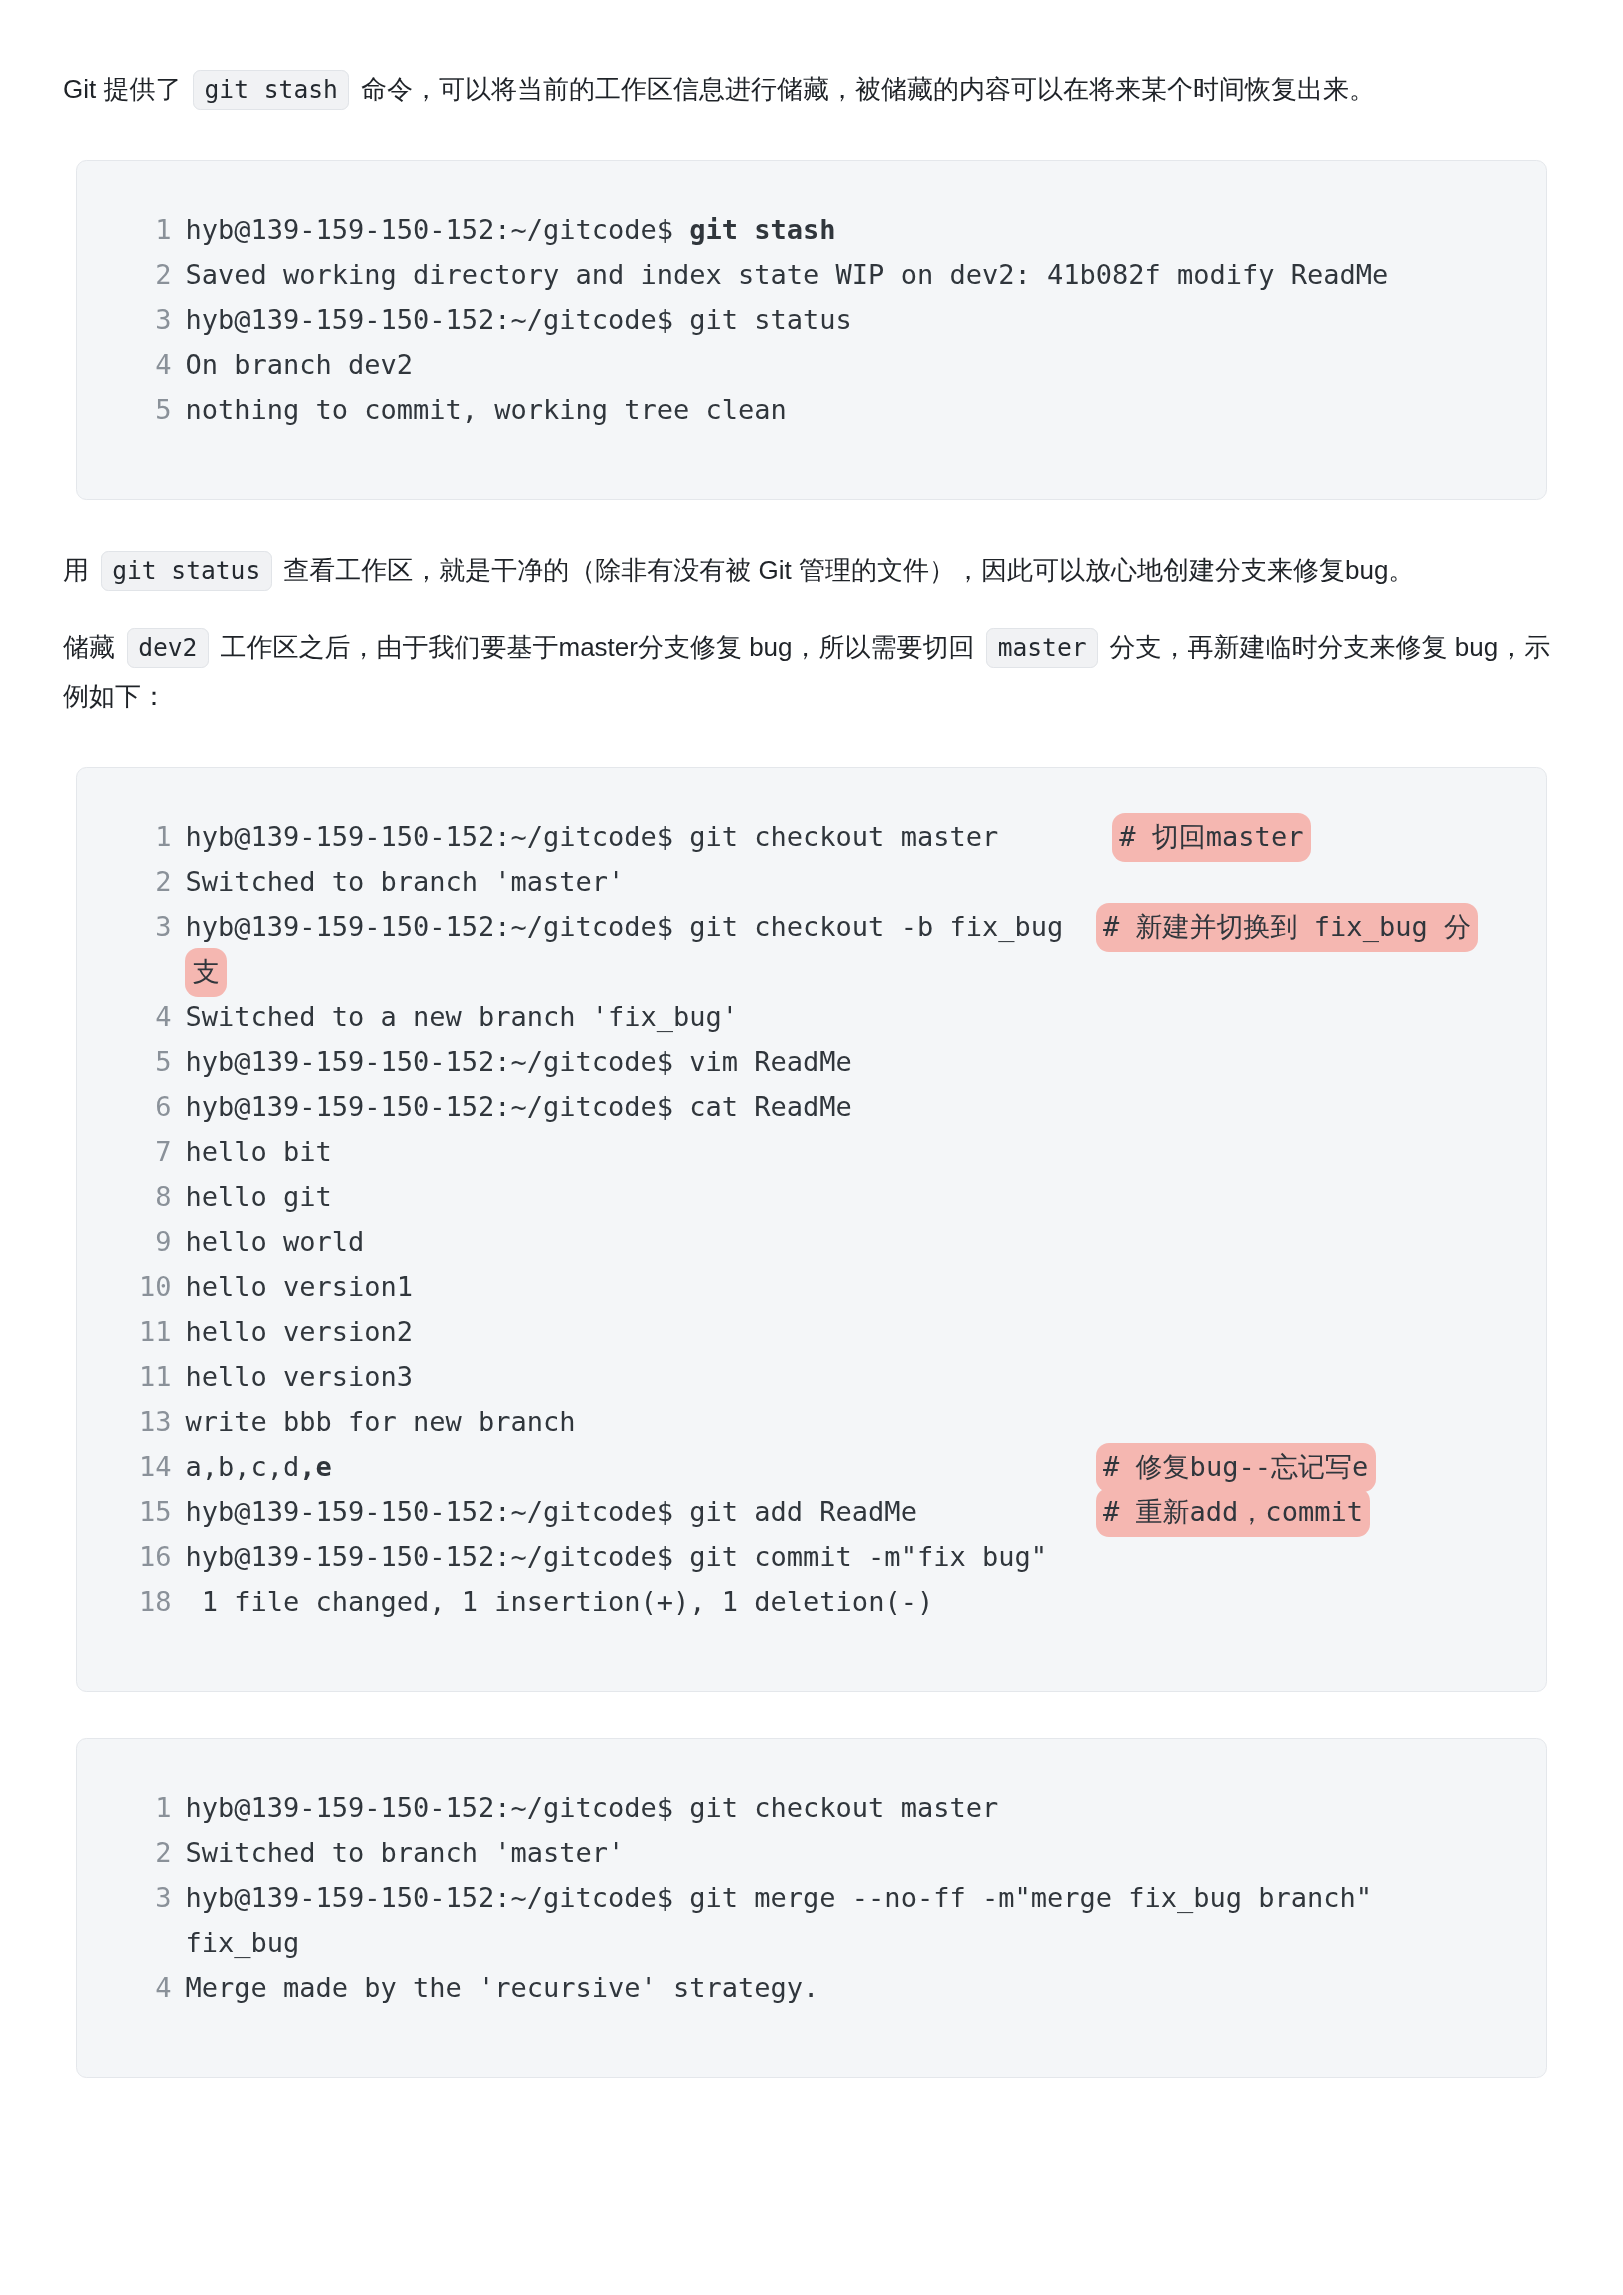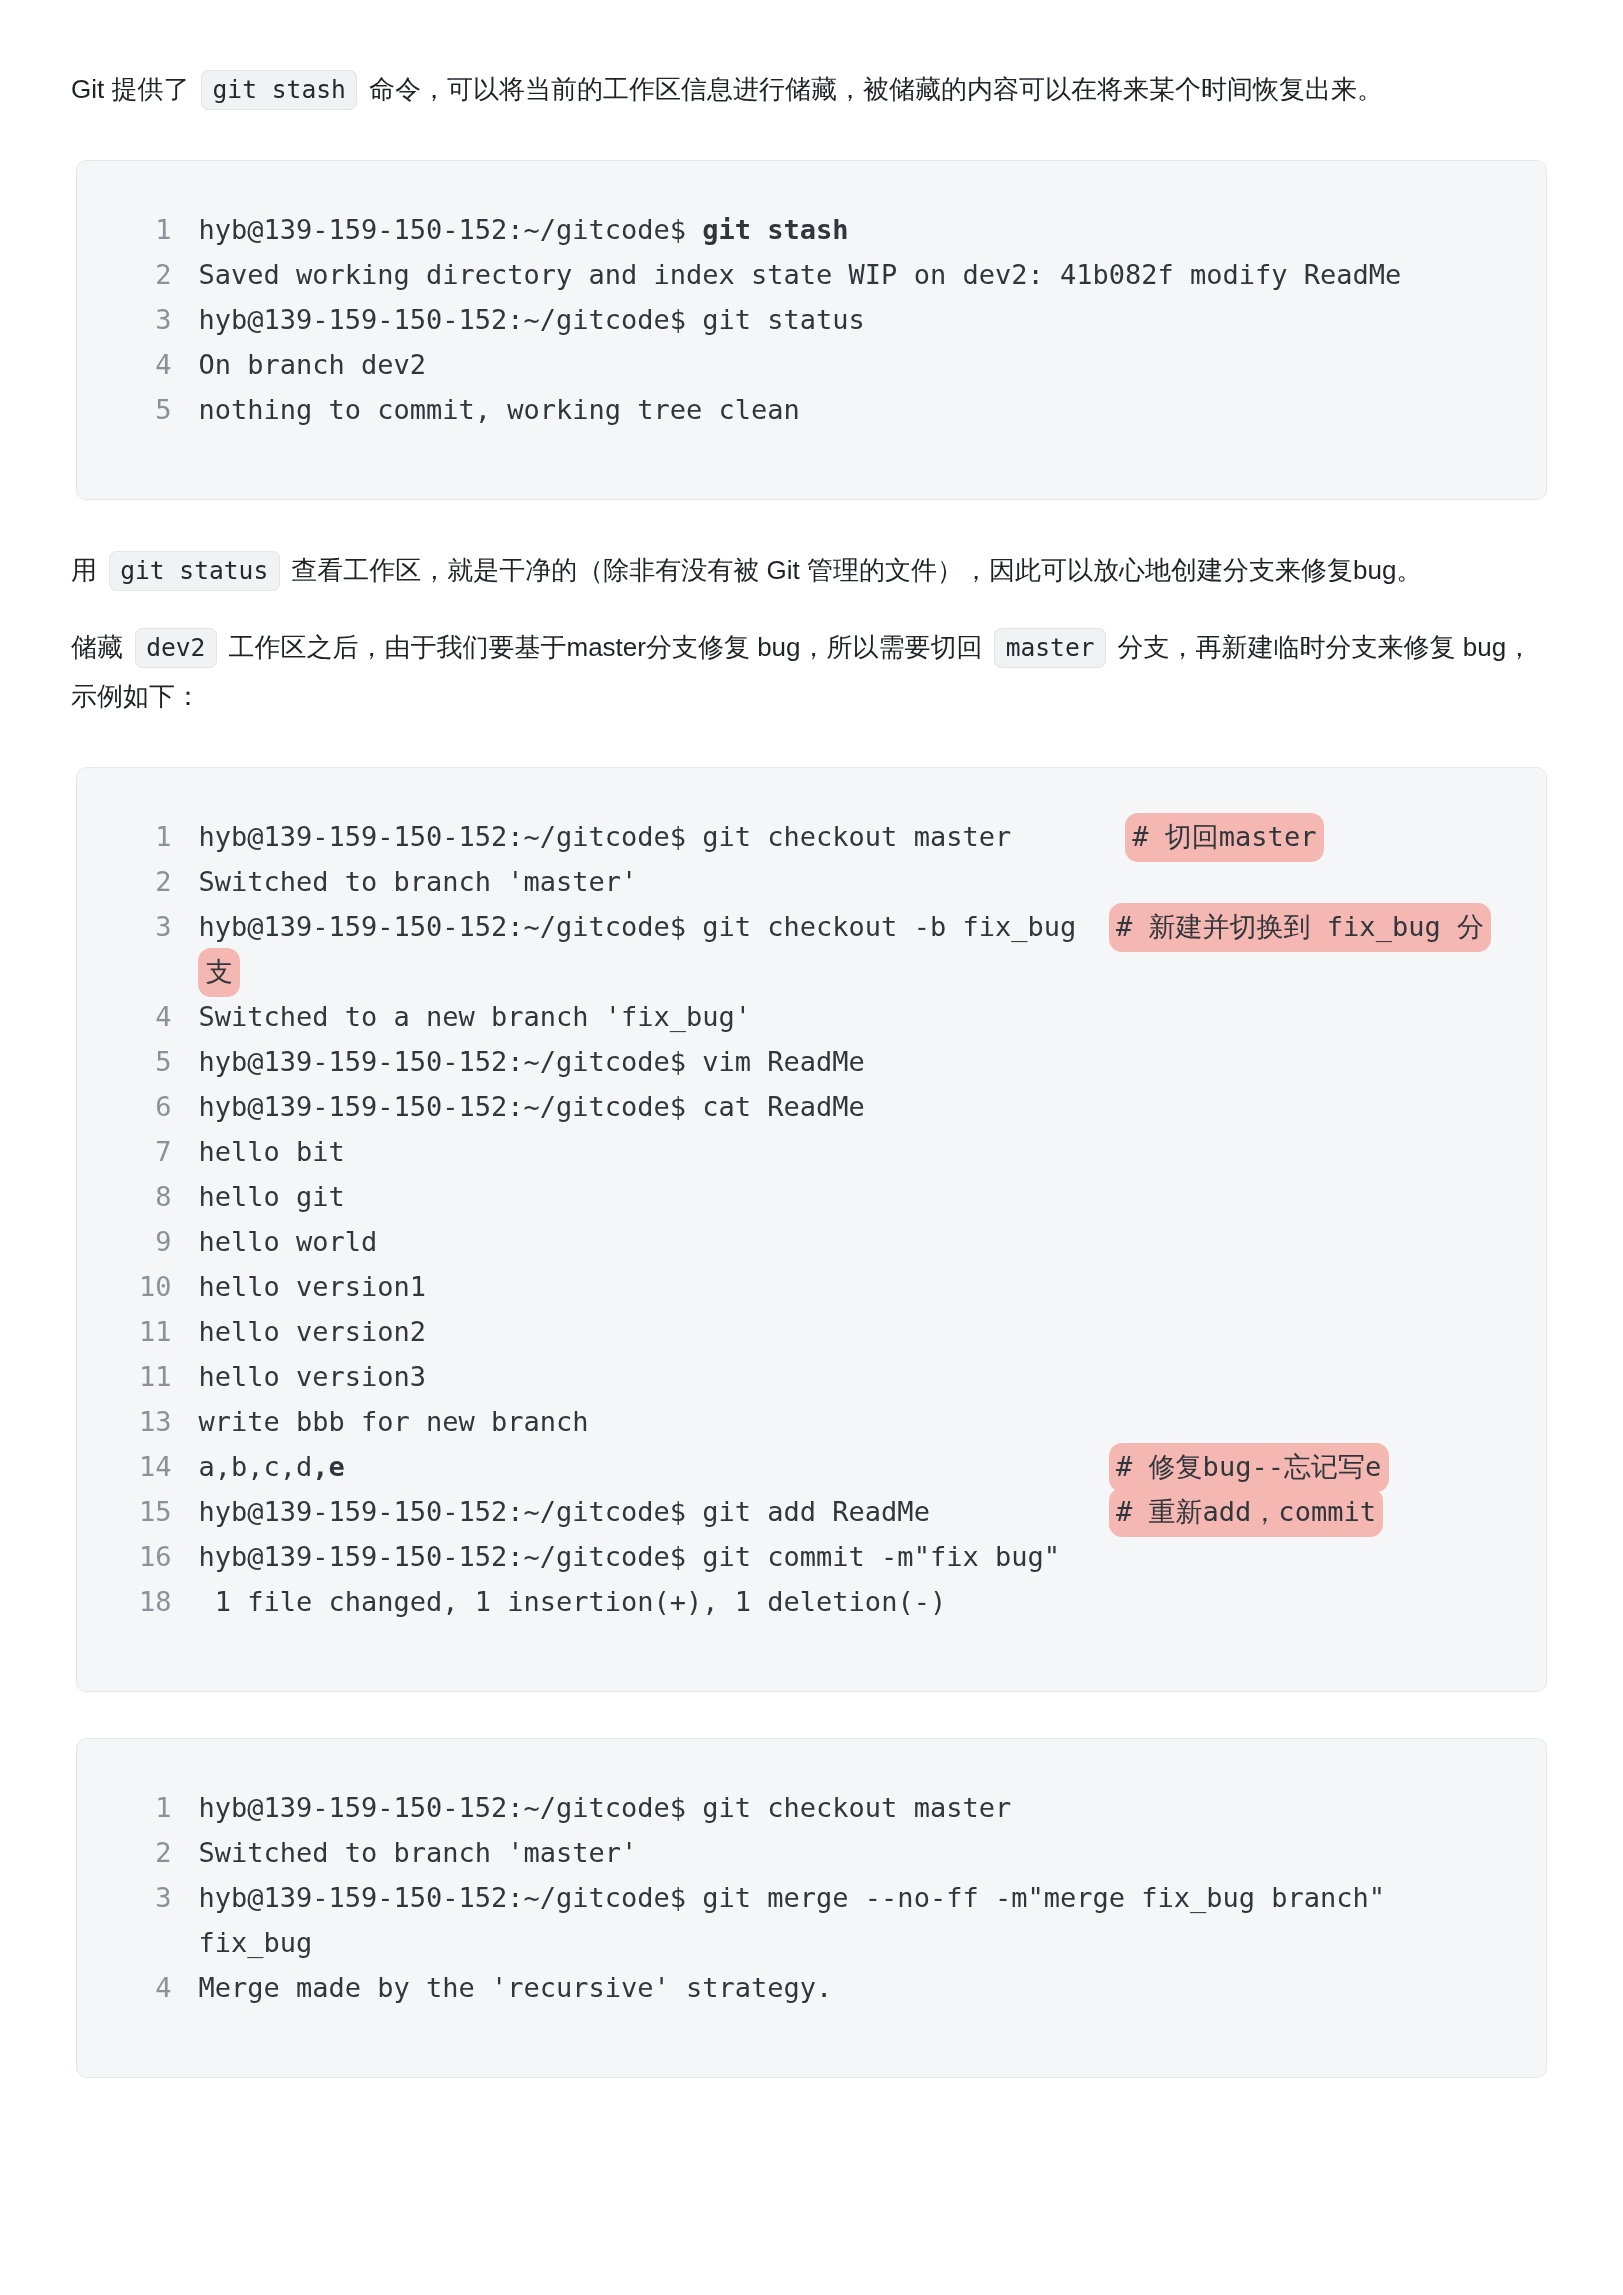--- a/index.html
+++ b/index.html
@@ -8,21 +8,21 @@
     font-family:"Liberation Sans","DejaVu Sans",sans-serif;
     color:#1f2328;
     -webkit-font-smoothing:antialiased;
   }
   .page{
     padding:37px 64px 74px 63px;
   }
   p.para{
     font-size:26px;
     line-height:49px;
-    margin:28px 8px;
+    margin:28px 0;
     color:#1f2328;
     word-break:break-word;
   }
   .chip{
     font-family:"DejaVu Sans Mono","Liberation Mono",monospace;
     font-size:24.6px;
     background:#f1f2f4;
     border:1.5px solid #e1e4e8;
     border-radius:7.4px;
     padding:3.7px 10.4px 5.2px 10.4px;
@@ -43,21 +43,21 @@
     overflow:hidden;
   }
   .code-row{display:flex;align-items:flex-start;}
   .ln{
     flex:0 0 94px;
     text-align:right;
     color:#8a9199;
     white-space:pre;
   }
   .lc{
-    margin-left:27px;
+    margin-left:14px;
     white-space:pre-wrap;
     word-break:break-word;
     flex:1;
   }
   .b{font-weight:bold;}
   .hl{
     background:#f5b7b1;
     padding:8.2px 7.4px 9.7px 7.4px;
     border-radius:13px;
   }

